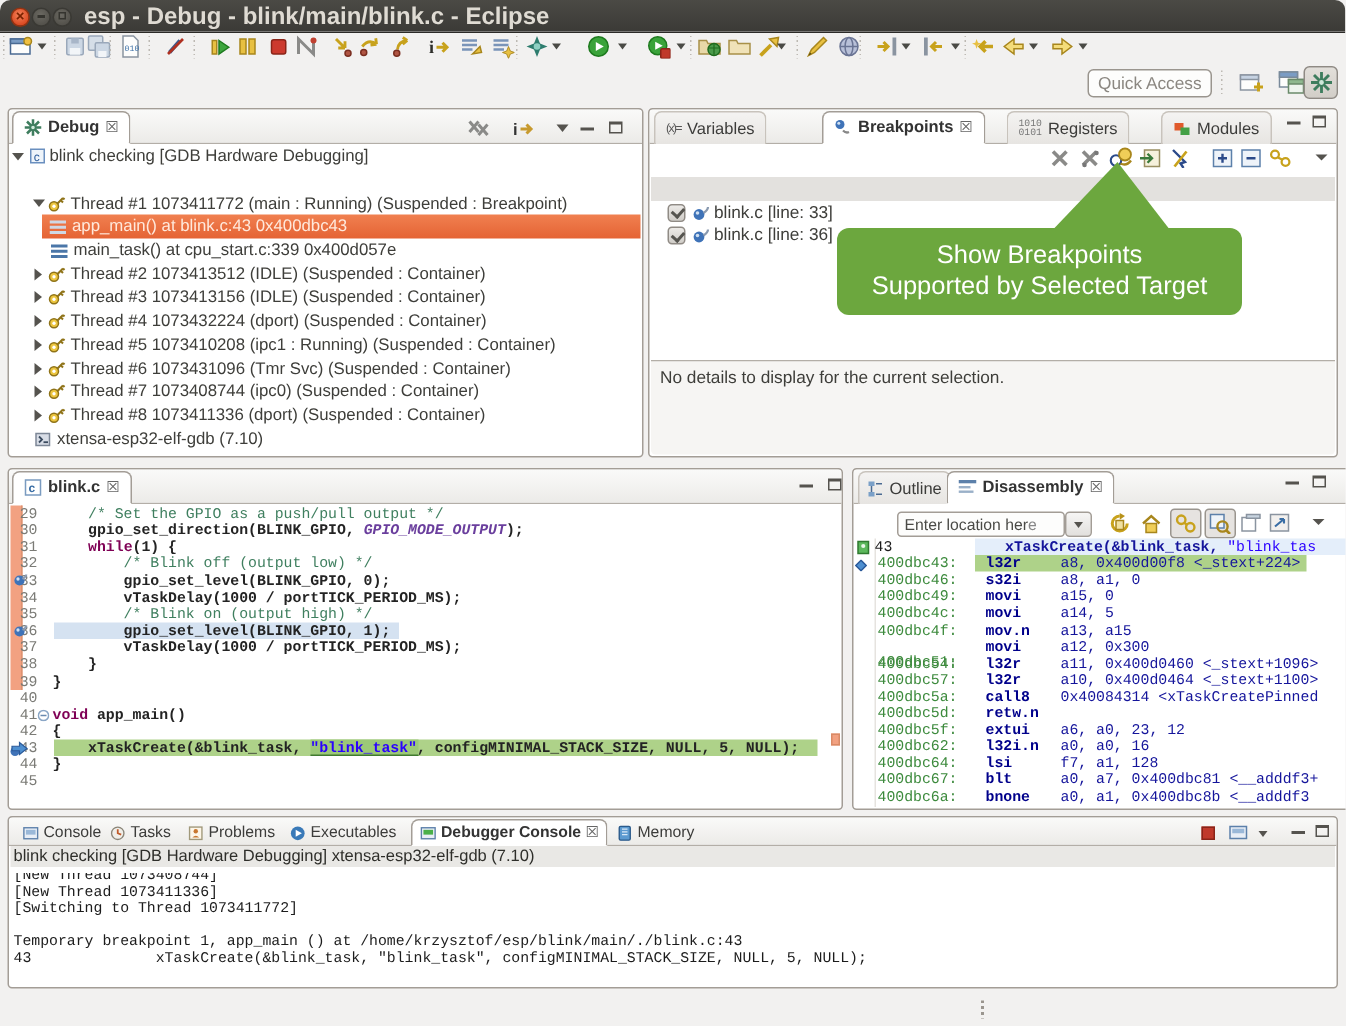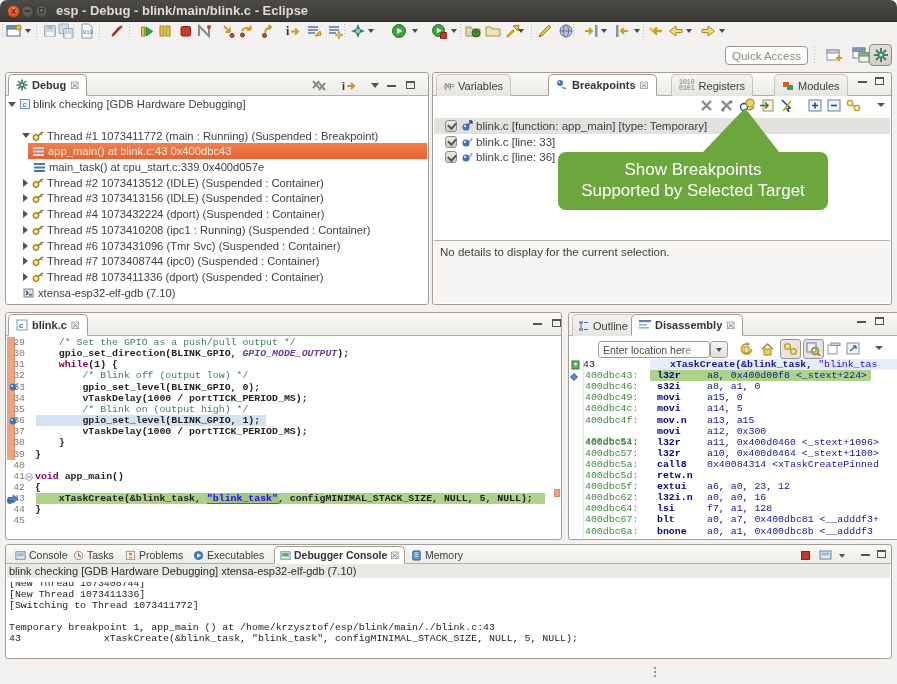--- a/index.html
+++ b/index.html
@@ -1,21 +1,21 @@
 <!DOCTYPE html>
 <html><head><meta charset="utf-8">
 <style>
 *{margin:0;padding:0;box-sizing:border-box;}
 html,body{width:897px;height:684px;overflow:hidden;}
 body{font-family:"Liberation Sans",sans-serif;background:#f2f1f0;position:relative;}
 .abs{position:absolute;}
 
 #titlebar{position:absolute;left:0;top:0;width:897px;height:22px;background:linear-gradient(#4b4a45,#3b3a36);border-radius:7px 7px 0 0;border-bottom:1px solid #2b2a27;}
 #titlebar .btn{position:absolute;top:4.5px;width:13px;height:13px;border-radius:50%;}
-#title-text{position:absolute;left:56px;top:3px;font-size:13px;font-weight:bold;color:#dfdbd3;}
+#title-text{position:absolute;left:56px;top:3px;font-size:16px;font-weight:bold;color:#dfdbd3;}
 
 .sep{position:absolute;top:24px;width:1px;height:15px;background-image:repeating-linear-gradient(#bdb9b3 0 1px,transparent 1px 3px);}
 .dd{position:absolute;width:0;height:0;border-left:3.5px solid transparent;border-right:3.5px solid transparent;border-top:4px solid #4a4a45;top:29px;}
 .ico{position:absolute;width:16px;height:16px;top:23px;}
 
 .panel{position:absolute;background:#fff;border:1px solid #a39d96;border-radius:3px;}
 .phead{position:absolute;left:0;right:0;top:0;height:23px;background:linear-gradient(#fafaf9,#ecebe8);border-bottom:1px solid #b3aea7;border-radius:3px 3px 0 0;}
 .tab{position:absolute;top:1px;height:22px;display:flex;align-items:center;font-size:11px;color:#3c3c3a;padding:0 7px;gap:4px;white-space:nowrap;text-align:right;}
 .tab.sel{background:#fff;border:1px solid #a39d96;border-bottom:1px solid #fff;border-radius:5px 5px 0 0;font-weight:bold;color:#333;}
 .tab.uns{background:linear-gradient(#f4f3f2,#e7e5e2);border:1px solid #c8c3bc;border-bottom:none;border-radius:5px 5px 0 0;}
@@ -340,25 +340,20 @@
       <path d="M4 6.5 L10 6.5" stroke="#2b4a8a" stroke-width="1.6"></path>
     </svg>
   <svg class="abs" style="left:413px;top:26px;" width="15" height="13">
       <circle cx="4" cy="4" r="2.6" fill="none" stroke="#c8a21c" stroke-width="1.5"></circle>
       <circle cx="11" cy="9" r="2.6" fill="none" stroke="#c8a21c" stroke-width="1.5"></circle>
       <path d="M6 6 L9 7.5" stroke="#c8a21c" stroke-width="1.5"></path>
     </svg>
   <div class="abs" style="left:444px;top:30px;width:0;height:0;border-left:4px solid transparent;border-right:4px solid transparent;border-top:4px solid #55534e;"></div>
 
   <div class="abs" style="left:1px;top:45px;right:1px;height:15.7px;background:#e3e1de;"></div>
-  <div class="bprow" style="top:45px;"><span class="cb"></span><svg class="cicon bpi" viewBox="0 0 12 12">
-        <circle cx="5" cy="7" r="3.6" fill="#3f73b8"></circle>
-        <circle cx="4" cy="6" r="1.2" fill="#cfe0f2"></circle>
-        <path d="M7 5 L11 1 M11 1 L11 4 M11 1 L8 1" stroke="#2b4a8a" stroke-width="1.3" fill="none"></path>
-      </svg>blink.c [function: app_main] [type: Temporary]</div>
   <div class="bprow" style="top:60.7px;"><span class="cb"></span><svg class="cicon bpi" viewBox="0 0 12 12">
         <circle cx="5" cy="7" r="3.6" fill="#3f73b8"></circle>
         <circle cx="4" cy="6" r="1.2" fill="#cfe0f2"></circle>
         <path d="M8 6 Q11 4 11 2" stroke="#8a9ab0" stroke-width="1.5" fill="none"></path>
       </svg>blink.c [line: 33]</div>
   <div class="bprow" style="top:76.4px;"><span class="cb"></span><svg class="cicon bpi" viewBox="0 0 12 12">
         <circle cx="5" cy="7" r="3.6" fill="#3f73b8"></circle>
         <circle cx="4" cy="6" r="1.2" fill="#cfe0f2"></circle>
         <path d="M8 6 Q11 4 11 2" stroke="#8a9ab0" stroke-width="1.5" fill="none"></path>
       </svg>blink.c [line: 36]</div>

